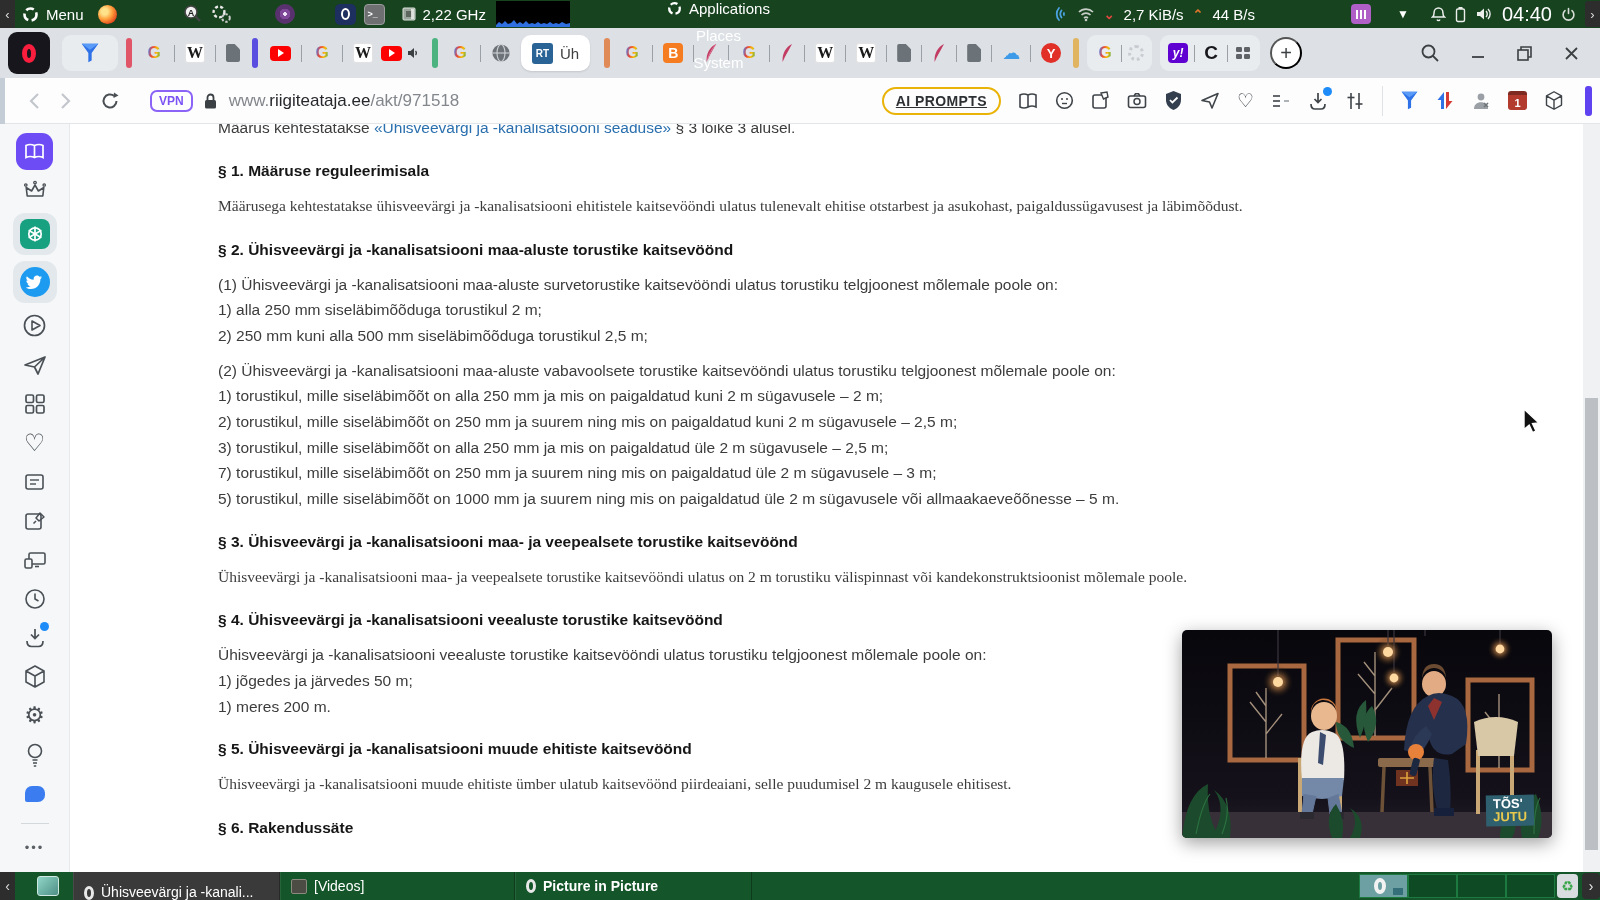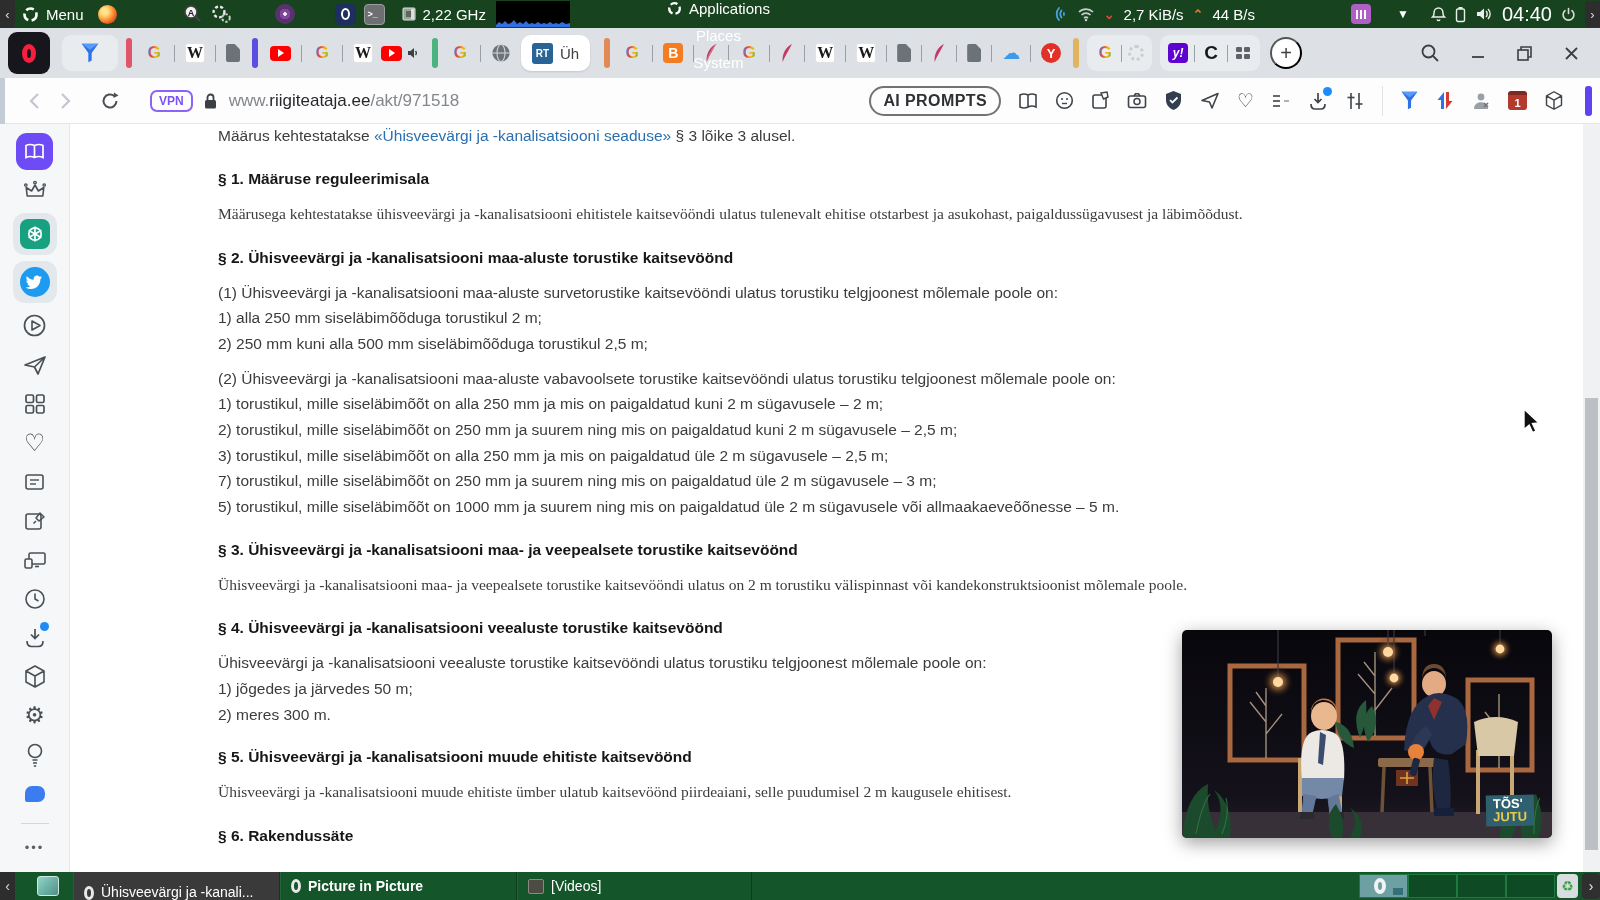--- a/index.html
+++ b/index.html
@@ -62,42 +62,42 @@
   .win-controls { margin-left:auto; display:flex; align-items:center; gap:30px; padding-right:20px; color:#3c4043; }
   .win-controls .wc { cursor:pointer; }
 
   .toolbar { height:46px; background:#fdfdfe; border-bottom:1px solid #e3e6e9; display:flex; align-items:center; padding:0 10px 0 18px; position:relative; }
   .navbtn { color:#c3c7cc; margin:0 10px; cursor:pointer; }
   .reload { color:#4a4f54; margin:0 14px 0 18px; cursor:pointer; }
   .vpn-badge { border:2px solid #8b63f6; color:#7b52f4; border-radius:7px; font-size:12px; font-weight:bold; padding:2px 7px; margin:0 10px 0 16px; cursor:pointer; }
   .urltext { font-size:17px; margin-left:11px; color:#83878c; white-space:nowrap; }
   .urltext .dom { color:#26282b; }
   .tb-right { position:absolute; right:8px; display:flex; align-items:center; gap:17px; }
-  .aiprompts { border:2px solid #737373; border-radius:15px; padding:4px 12px; font-size:16px; font-weight:bold; letter-spacing:.4px; color:#2e3134; cursor:pointer; white-space:nowrap; }
+  .aiprompts { border:2px solid #eab308; border-radius:15px; padding:4px 12px; font-size:14px; font-weight:bold; letter-spacing:.4px; color:#2e3134; cursor:pointer; white-space:nowrap;text-decoration:underline; }
   .tbic { color:#3f4449; cursor:pointer; position:relative; }
   .bluedot { position:absolute; top:-4px; right:-4px; width:9px; height:9px; border-radius:50%; background:#1d8cf8; }
   .tb-div { width:1px; height:30px; background:#e0e3e6; }
   .extbadge { width:19px; height:19px; background:#b23b2e; border-top:4px solid #7e2a20; border-radius:3px; color:#fff; font-size:11px; font-weight:bold; display:flex; align-items:center; justify-content:center; }
   .sidepill { width:7px; height:30px; border-radius:3px; background:#5f43f0; margin-left:4px; }
   .heartch { font-size:19px; }
 
   .mainrow { position:absolute; top:96px; left:0; right:0; bottom:0; display:flex; }
   .sidebar { width:70px; background:#f5f7f8; border-right:1px solid #e6e9eb; display:flex; flex-direction:column; align-items:center; padding-top:8px; position:relative; z-index:6; }
   .sbi { height:39px; display:flex; align-items:center; justify-content:center; width:100%; color:#4a5056; cursor:pointer; position:relative; }
   .sb-book { width:37px; height:37px; border-radius:11px; background:#6e4cf5; display:flex; align-items:center; justify-content:center; }
   .sb-pillbg { width:44px; height:42px; border-radius:12px; background:#e3e8ec; display:flex; align-items:center; justify-content:center; }
   .gpt { width:30px; height:30px; border-radius:8px; background:#17a180; display:flex; align-items:center; justify-content:center; }
   .twt { width:30px; height:30px; border-radius:50%; background:#1d9bf0; display:flex; align-items:center; justify-content:center; }
   .gearch { font-size:23px; color:#4a5056; }
   .chatblue { width:20px; height:16px; background:#3b7df0; border-radius:7px 7px 7px 2px; }
   .sb-div { width:28px; height:1px; background:#d4d8db; margin:10px 0 4px; }
   .dots { color:#5b6066; font-size:13px; letter-spacing:2px; }
 
   .page { flex:1; background:#fff; position:relative; overflow:hidden; }
-  .docwrap { position:absolute; left:148px; top:8px; width:1135px; color:#3c3c3c; font-size:15.5px; }
+  .docwrap { position:absolute; left:148px; top:0; width:1135px; color:#3c3c3c; font-size:15.5px; }
   .clipline { margin-top:-9px; line-height:26px; white-space:nowrap; overflow:hidden; }
   .lnk { color:#2a6fae; text-decoration:none; cursor:pointer; }
   .shead { font-size:15.5px; font-weight:bold; color:#161616; margin-top:17px; line-height:26px; }
   .para { margin-top:9px; line-height:26.5px;font-family:Liberation Serif, serif; }
   .plist { margin-top:9px; }
   .ln { display:block; line-height:25.7px; }
   .vscroll { position:absolute; right:0; top:0; bottom:0; width:17px; background:#f0f1f3; }
   .vthumb { position:absolute; left:2px; right:2px; top:274px; height:452px; background:#bcc0c4; }
 
   
@@ -687,21 +687,21 @@
           <span class="ln">5) torustikul, mille siseläbimõõt on 1000 mm ja suurem ning mis on paigaldatud üle 2 m sügavusele või allmaakaeveõõnesse – 5 m.</span>
         </p>
 
         <h3 class="shead">§ 3. Ühisveevärgi ja -kanalisatsiooni maa- ja veepealsete torustike kaitsevöönd</h3>
         <p class="para">Ühisveevärgi ja -kanalisatsiooni maa- ja veepealsete torustike kaitsevööndi ulatus on 2 m torustiku välispinnast või kandekonstruktsioonist mõlemale poole.</p>
 
         <h3 class="shead">§ 4. Ühisveevärgi ja -kanalisatsiooni veealuste torustike kaitsevöönd</h3>
         <p class="plist">
           <span class="ln">Ühisveevärgi ja -kanalisatsiooni veealuste torustike kaitsevööndi ulatus torustiku telgjoonest mõlemale poole on:</span>
           <span class="ln">1) jõgedes ja järvedes 50 m;</span>
-          <span class="ln">2) meres 300 m.</span>
+          <span class="ln">1) meres 200 m.</span>
         </p>
 
         <h3 class="shead">§ 5. Ühisveevärgi ja -kanalisatsiooni muude ehitiste kaitsevöönd</h3>
         <p class="para">Ühisveevärgi ja -kanalisatsiooni muude ehitiste ümber ulatub kaitsevöönd piirdeaiani, selle puudumisel 2 m kaugusele ehitisest.</p>
 
         <h3 class="shead">§ 6. Rakendussäte</h3>
       </article>
       <div class="vscroll">
           <div class="vthumb"></div>
         </div>
@@ -816,27 +816,27 @@
   </div>
 </div>
 
 <footer class="taskbar">
   <span class="tb-left">‹</span>
   <span class="showdesk"></span>
   <div class="task active t1">
     <span class="o-ring-sm"></span>
     <span>Ühisveevärgi ja -kanali...</span>
   </div>
+  <div class="task t2">
+    <span class="vidic"></span>
+    <span>[Videos]</span>
+  </div>
   <div class="task t3">
     <span class="o-ring-sm"></span>
     <span>Picture in Picture</span>
-  </div>
-  <div class="task t2">
-    <span class="vidic"></span>
-    <span>[Videos]</span>
   </div>
   <div class="wsw">
     <span class="wscell active">
         <span class="o-ws"></span>
         <span class="mini"></span>
       </span>
     <span class="wscell"></span>
     <span class="wscell"></span>
     <span class="wscell"></span>
   </div>

